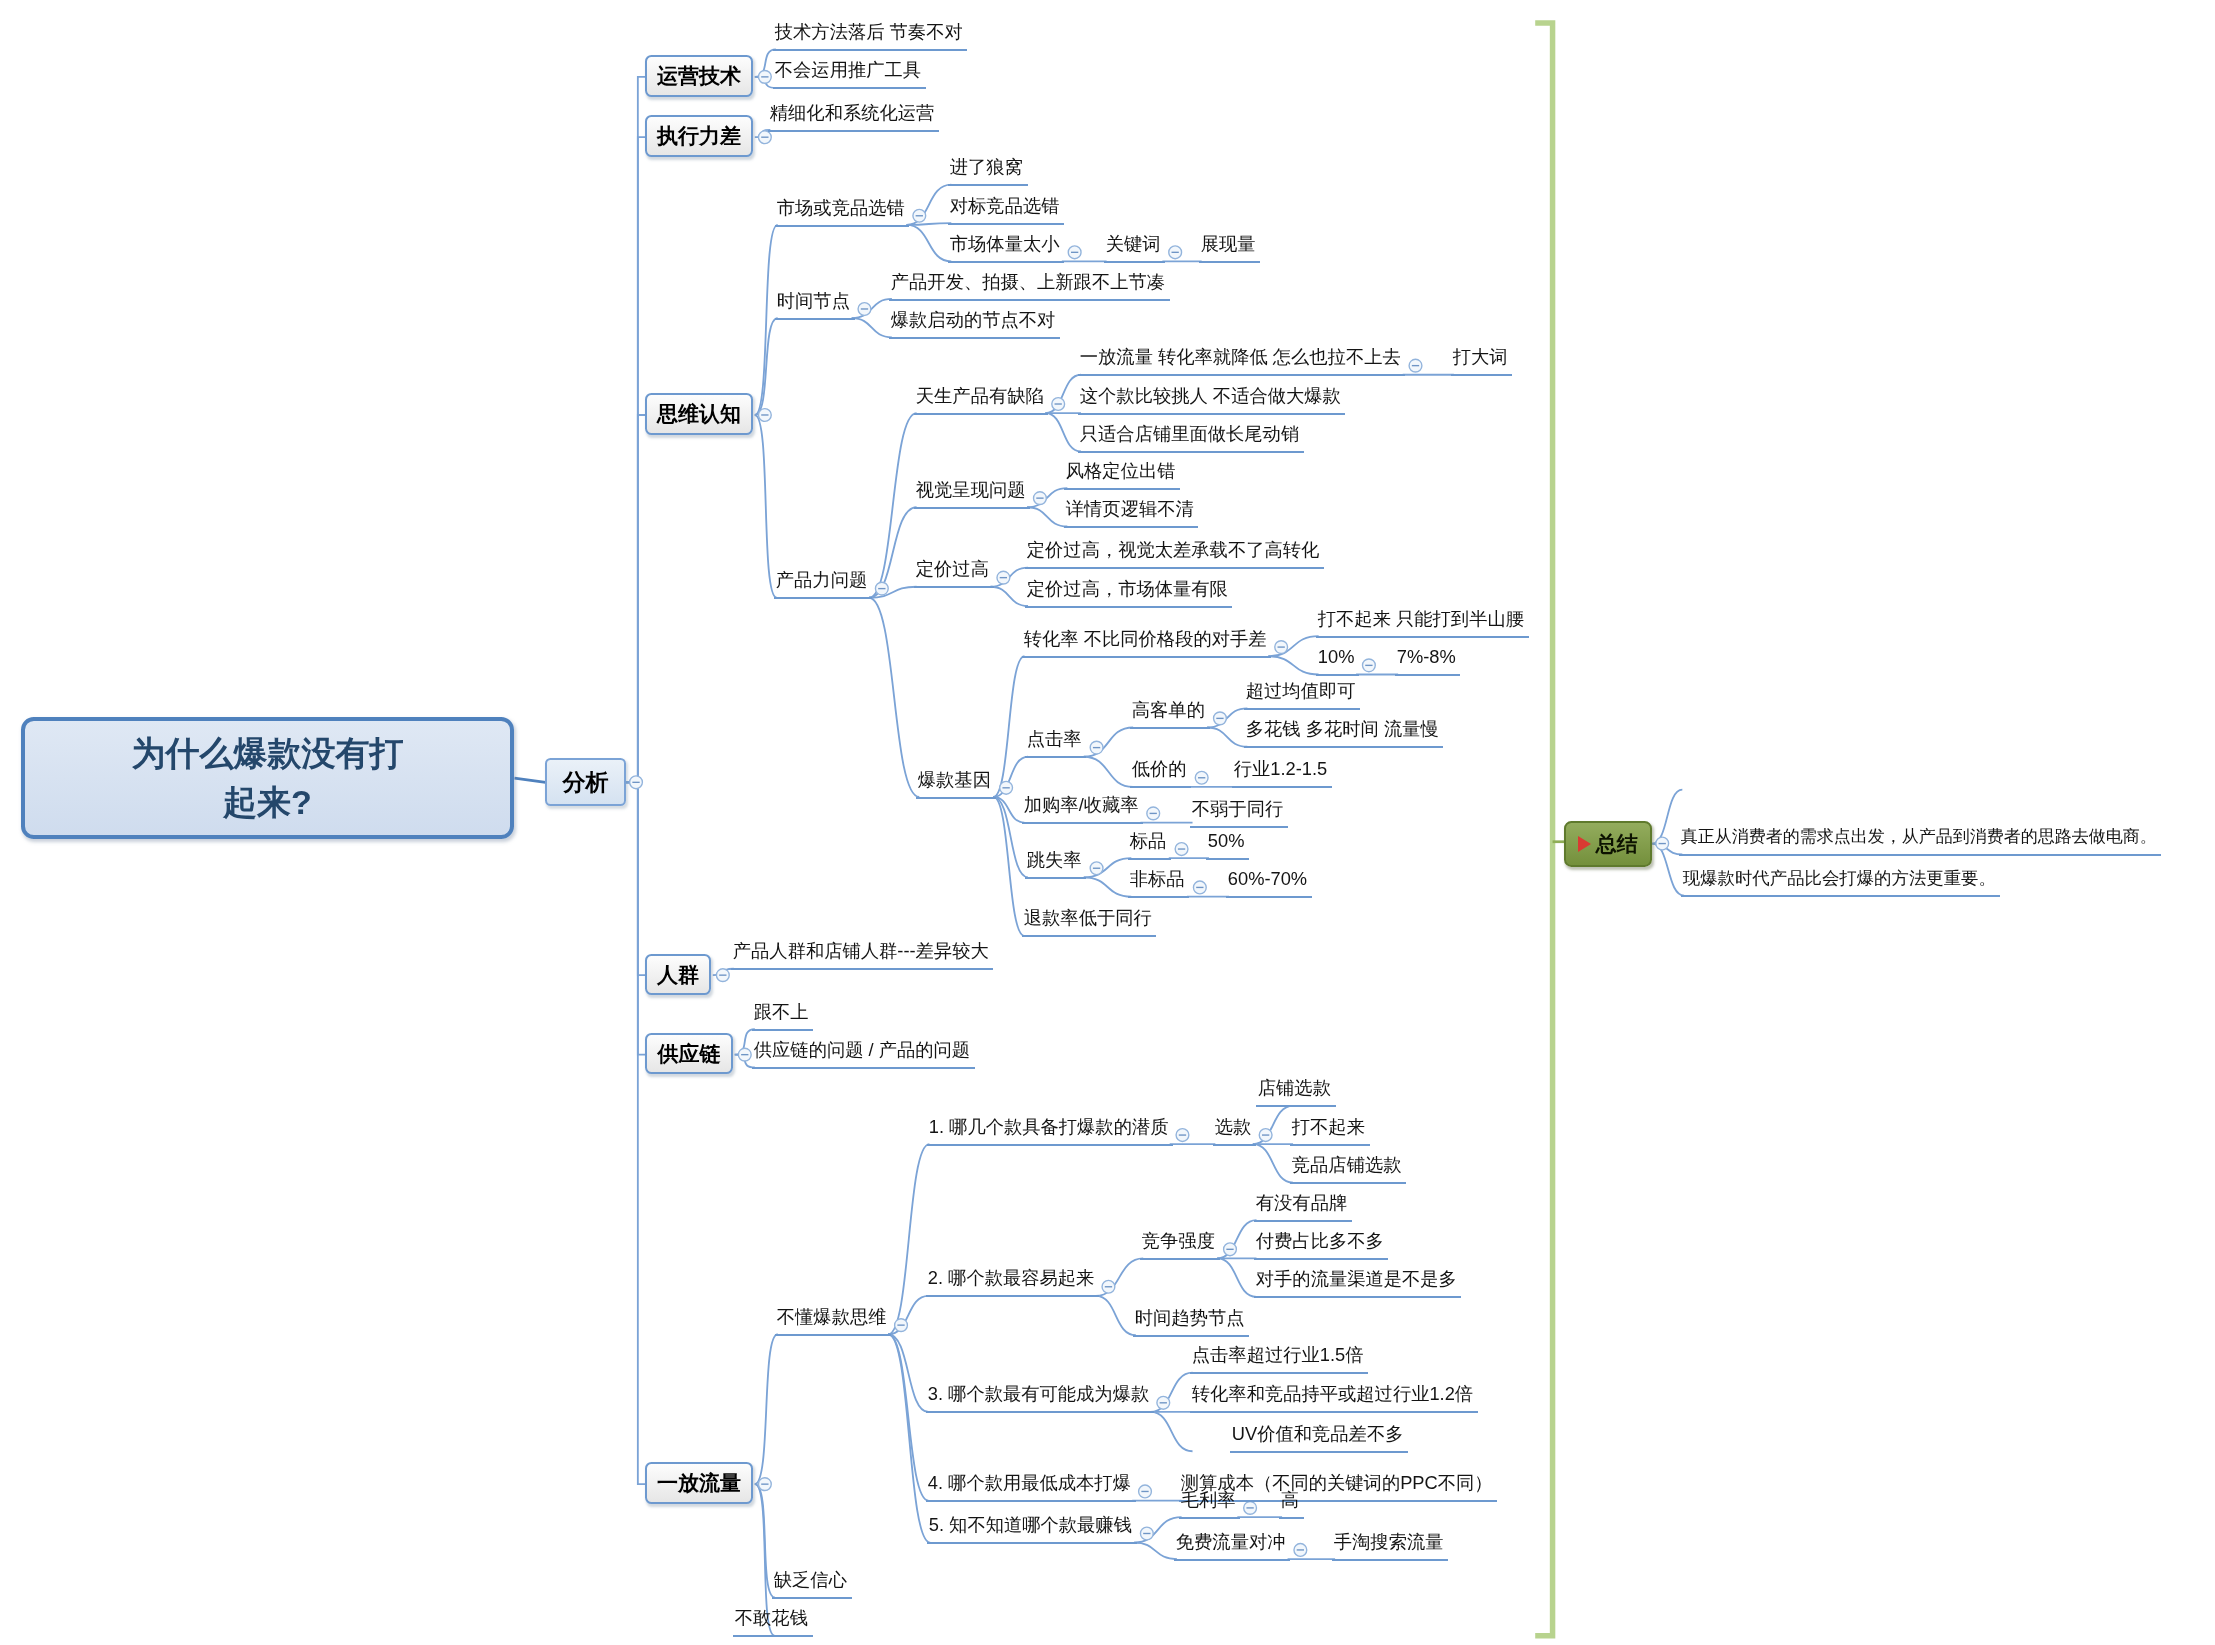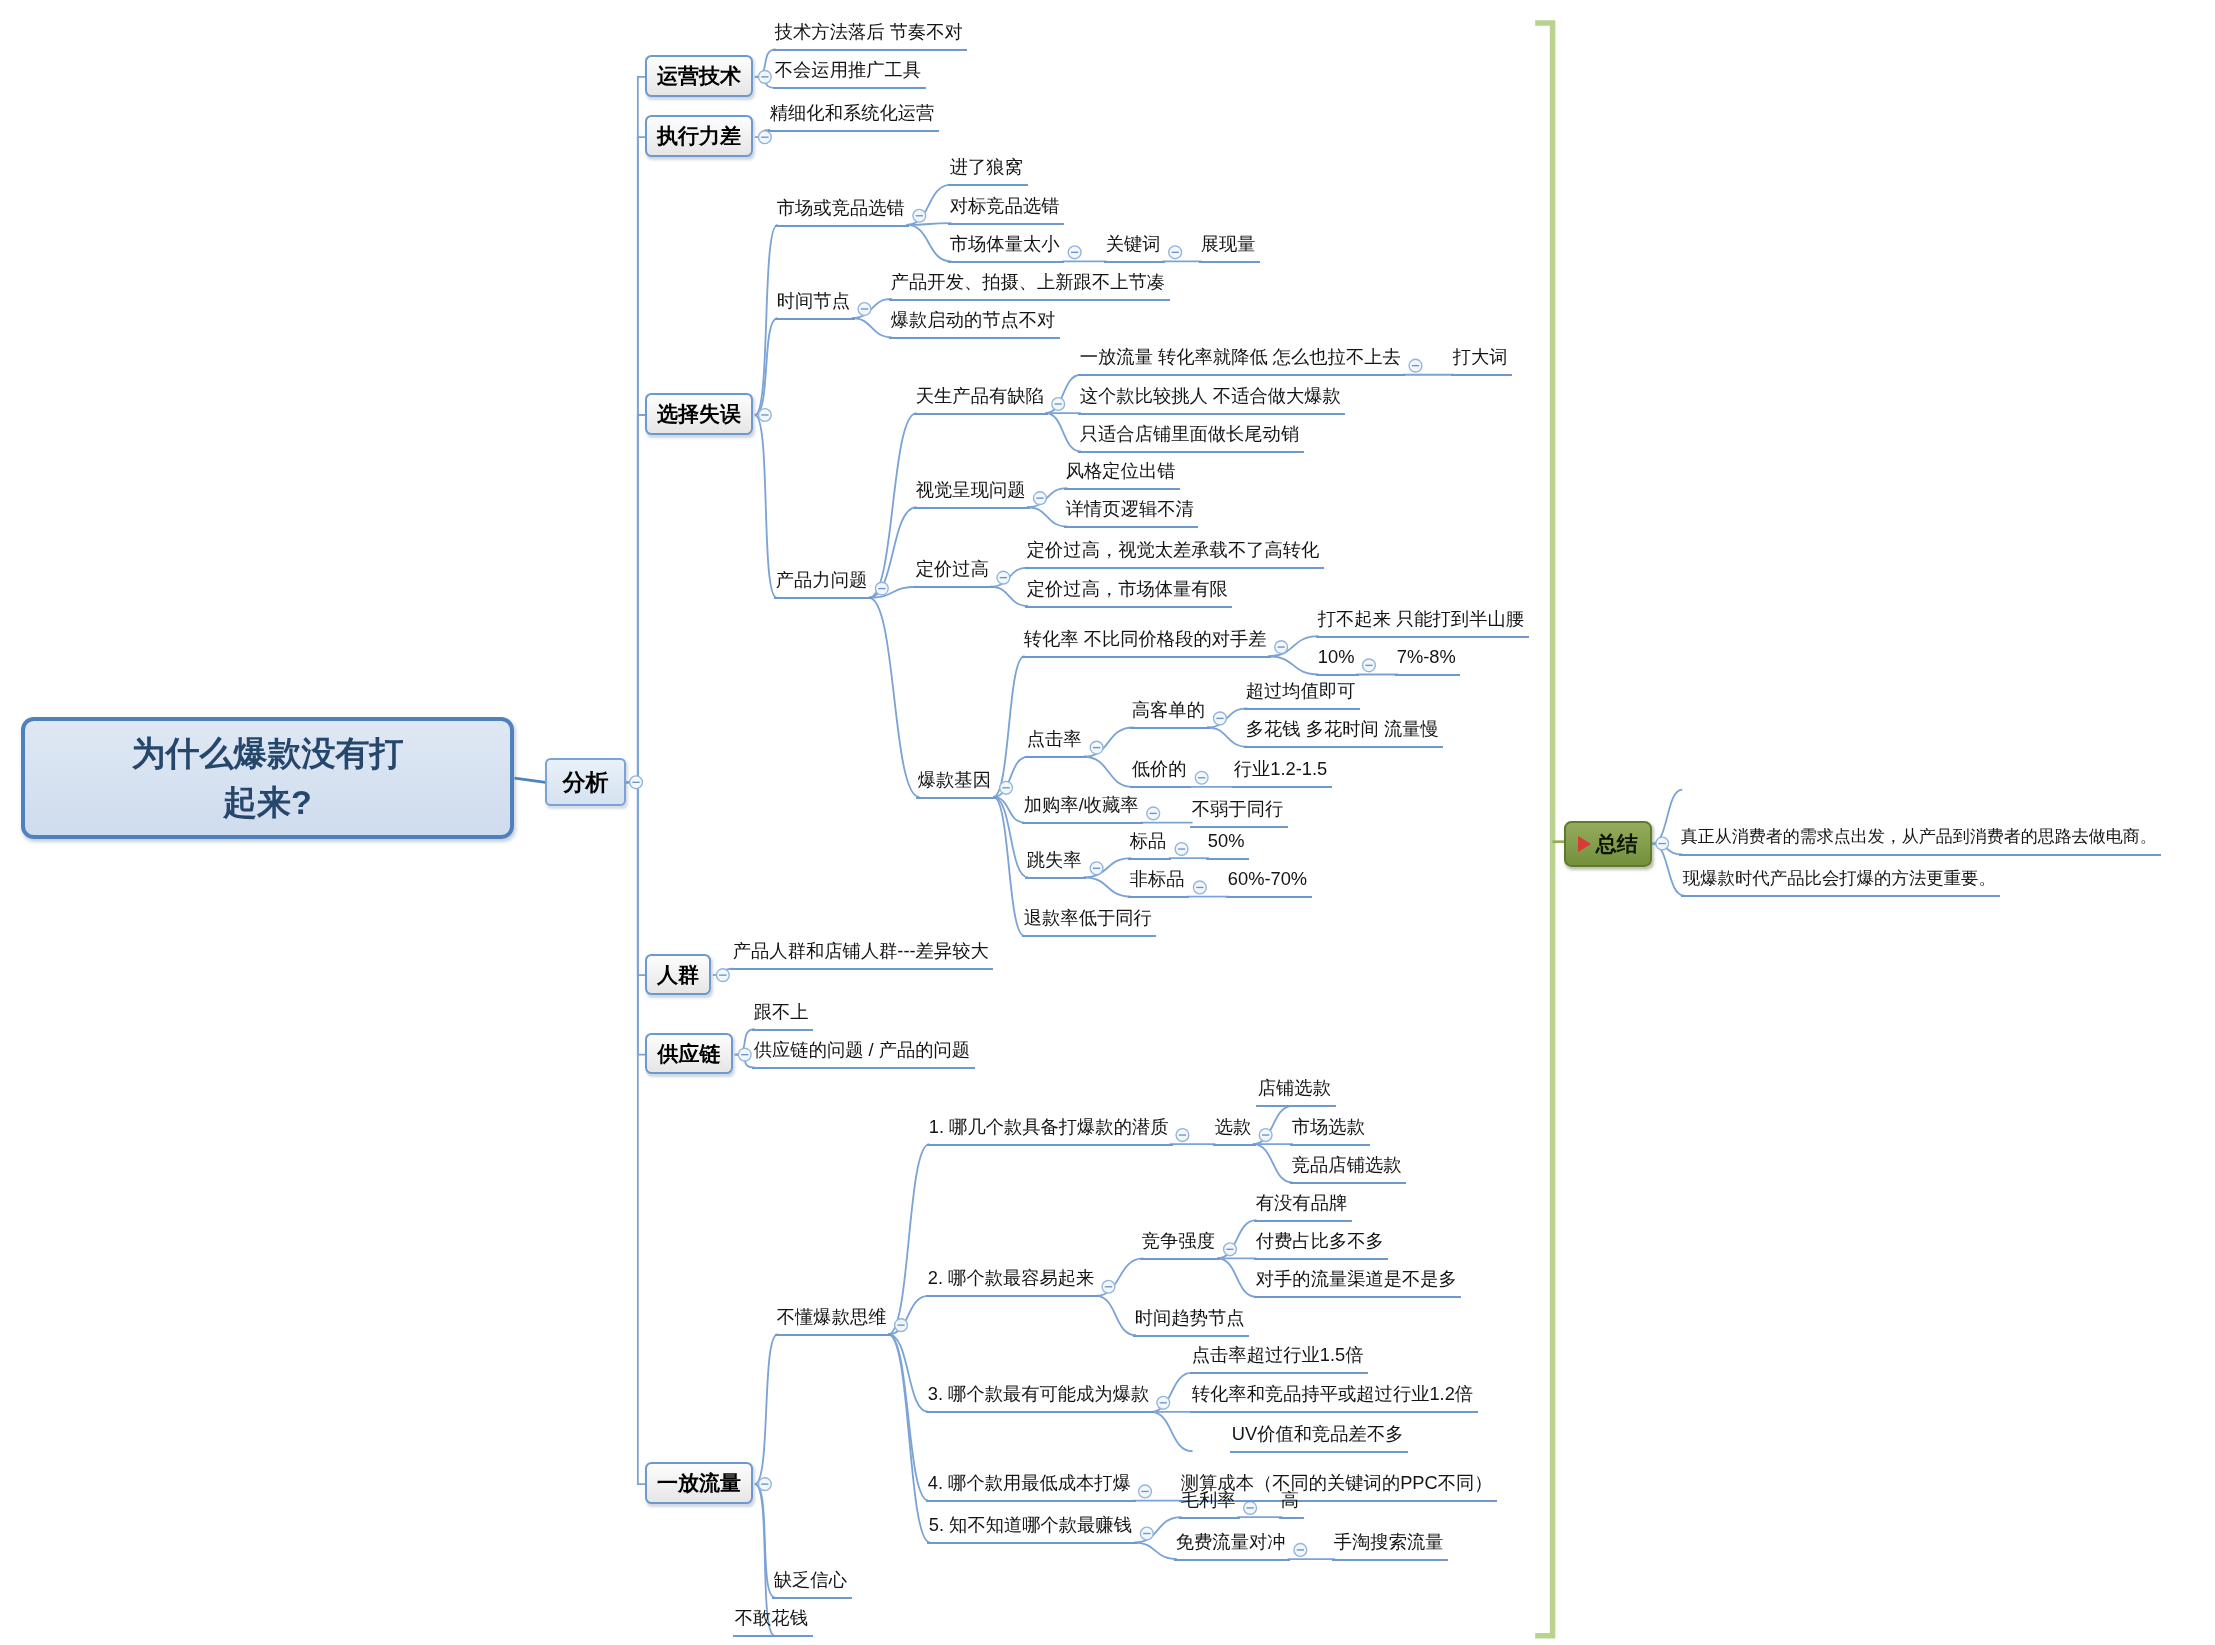--- a/index.html
+++ b/index.html
@@ -190,21 +190,21 @@
       <circle cx="1423" cy="1696" r="7" fill="#f2f7fc" stroke="#93b4dc" stroke-width="1.5"></circle>
       <line x1="1419" y1="1696" x2="1427" y2="1696" stroke="#6f95c5" stroke-width="1.5"></line>
       <circle cx="1819" cy="923" r="7" fill="#f2f7fc" stroke="#93b4dc" stroke-width="1.5"></circle>
       <line x1="1815" y1="923" x2="1823" y2="923" stroke="#6f95c5" stroke-width="1.5"></line>
     </svg>
 
   <div class="rootnode" style="left:21px;top:717px;width:493px;height:122px">为什么爆款没有打起来?</div>
   <div class="hub" style="left:545px;top:758px;width:77px;height:44px">分析</div>
   <div class="box" style="left:645px;top:55px;width:104px;height:38px">运营技术</div>
   <div class="box" style="left:645px;top:115px;width:104px;height:38px">执行力差</div>
-  <div class="box" style="left:645px;top:393px;width:104px;height:38px">选择失误</div>
+  <div class="box" style="left:645px;top:393px;width:104px;height:38px">思维认知</div>
   <div class="box" style="left:645px;top:954px;width:62px;height:37px">人群</div>
   <div class="box" style="left:645px;top:1033px;width:84px;height:37px">供应链</div>
   <div class="box" style="left:645px;top:1462px;width:104px;height:38px">一放流量</div>
   <div class="sum" style="left:1564px;top:821px;width:84px;height:42px">
     <span class="flag"></span>
     <span>总结</span>
   </div>
 
   <div class="txt" style="left:773px;top:20px">技术方法落后 节奏不对</div>
   <div class="txt" style="left:773px;top:58px">不会运用推广工具</div>
@@ -253,21 +253,21 @@
   <div class="txt" style="left:1022px;top:906px">退款率低于同行</div>
 
   <div class="txt" style="left:731px;top:939px">产品人群和店铺人群---差异较大</div>
   <div class="txt" style="left:752px;top:1000px">跟不上</div>
   <div class="txt" style="left:752px;top:1038px">供应链的问题 / 产品的问题</div>
 
   <div class="txt" style="left:775px;top:1305px">不懂爆款思维</div>
   <div class="txt" style="left:927px;top:1115px">1. 哪几个款具备打爆款的潜质</div>
   <div class="txt" style="left:1213px;top:1115px">选款</div>
   <div class="txt" style="left:1256px;top:1076px">店铺选款</div>
-  <div class="txt" style="left:1290px;top:1115px">市场选款</div>
+  <div class="txt" style="left:1290px;top:1115px">打不起来</div>
   <div class="txt" style="left:1290px;top:1153px">竞品店铺选款</div>
   <div class="txt" style="left:926px;top:1266px">2. 哪个款最容易起来</div>
   <div class="txt" style="left:1140px;top:1229px">竞争强度</div>
   <div class="txt" style="left:1254px;top:1191px">有没有品牌</div>
   <div class="txt" style="left:1254px;top:1229px">付费占比多不多</div>
   <div class="txt" style="left:1254px;top:1267px">对手的流量渠道是不是多</div>
   <div class="txt" style="left:1133px;top:1306px">时间趋势节点</div>
   <div class="txt" style="left:926px;top:1382px">3. 哪个款最有可能成为爆款</div>
   <div class="txt" style="left:1190px;top:1343px">点击率超过行业1.5倍</div>
   <div class="txt" style="left:1190px;top:1382px">转化率和竞品持平或超过行业1.2倍</div>

